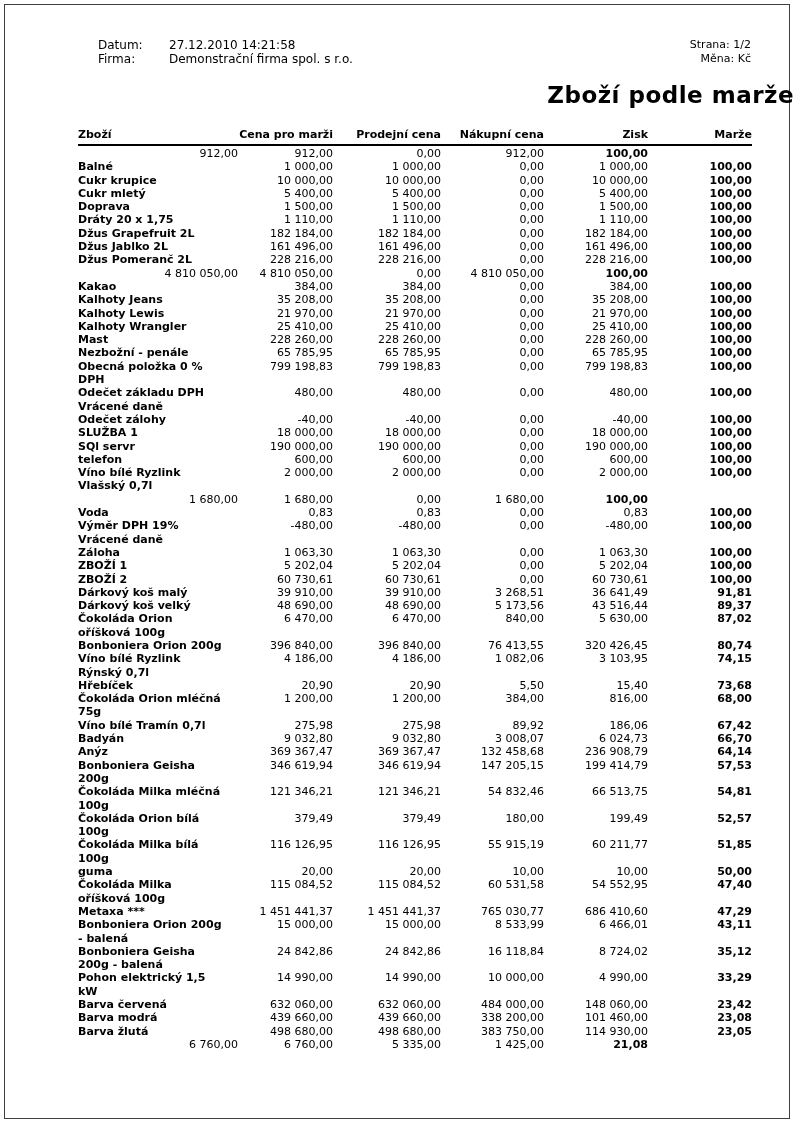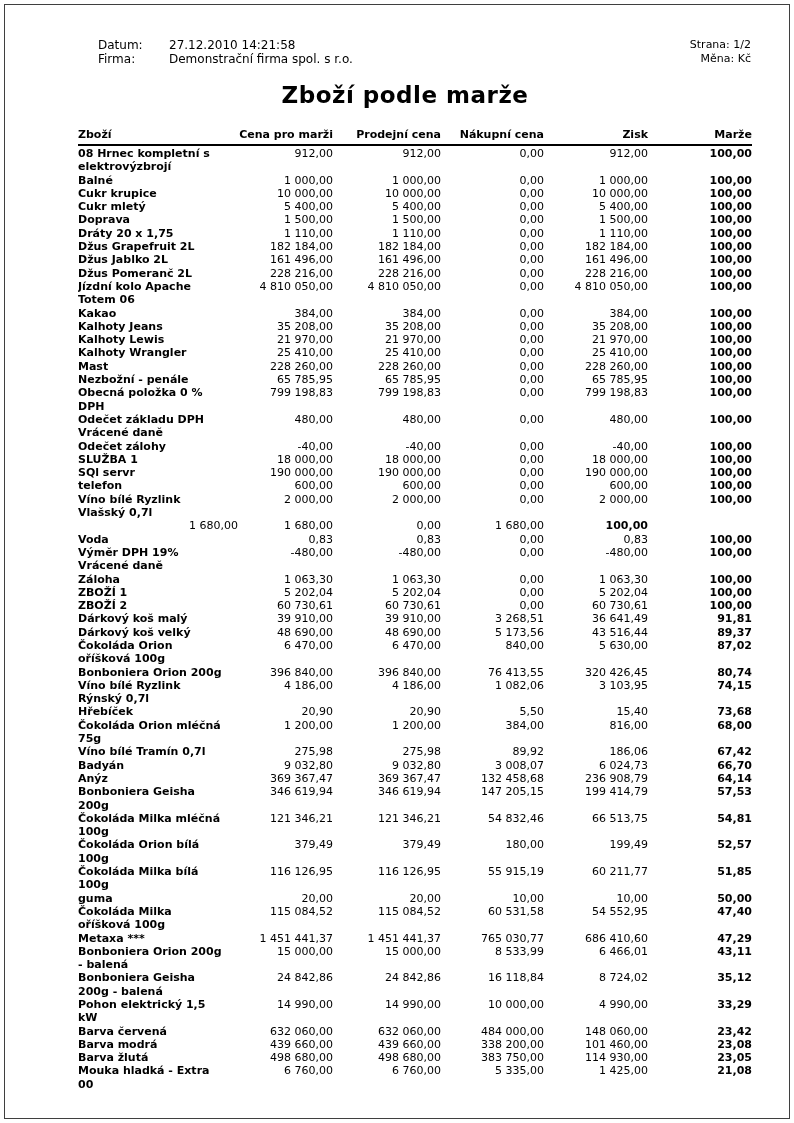--- a/index.html
+++ b/index.html
@@ -35,21 +35,21 @@
     top: 38px;
     font-size: 11px;
     line-height: 14px;
     text-align: right;
   }
   .title {
     position: absolute;
     left: 0;
     right: 0;
     top: 82px;
-    text-align: center;
+    text-align: right;
     font-size: 23px;
     font-weight: bold;
     letter-spacing: 0.5px;
     padding-left: 16px;
   }
   
   .table {
     position: absolute;
     left: 78px;
     top: 128px;
@@ -106,24 +106,20 @@
     <div class="thead">
       <div class="col first">Zboží</div>
       <div class="col">Cena pro marži</div>
       <div class="col">Prodejní cena</div>
       <div class="col">Nákupní cena</div>
       <div class="col">Zisk</div>
       <div class="col">Marže</div>
     </div>
     <div class="rows">
   <div class="row">
-    <div class="name-cell">
-            <div class="name-line">08 Hrnec kompletní s</div>
-            <div class="name-line">elektrovýzbrojí</div>
-          </div>
     <div class="num">912,00</div>
     <div class="num">912,00</div>
     <div class="num">0,00</div>
     <div class="num">912,00</div>
     <div class="num marze">100,00</div>
   </div>
 
   <div class="row">
     <div class="name-cell">
             <div class="name-line">Balné</div>
@@ -206,24 +202,20 @@
             <div class="name-line">Džus Pomeranč 2L</div>
           </div>
     <div class="num">228 216,00</div>
     <div class="num">228 216,00</div>
     <div class="num">0,00</div>
     <div class="num">228 216,00</div>
     <div class="num marze">100,00</div>
   </div>
 
   <div class="row">
-    <div class="name-cell">
-            <div class="name-line">Jízdní kolo Apache</div>
-            <div class="name-line">Totem 06</div>
-          </div>
     <div class="num">4 810 050,00</div>
     <div class="num">4 810 050,00</div>
     <div class="num">0,00</div>
     <div class="num">4 810 050,00</div>
     <div class="num marze">100,00</div>
   </div>
 
   <div class="row">
     <div class="name-cell">
             <div class="name-line">Kakao</div>
@@ -692,24 +684,20 @@
             <div class="name-line">Barva žlutá</div>
           </div>
     <div class="num">498 680,00</div>
     <div class="num">498 680,00</div>
     <div class="num">383 750,00</div>
     <div class="num">114 930,00</div>
     <div class="num marze">23,05</div>
   </div>
 
   <div class="row">
-    <div class="name-cell">
-            <div class="name-line">Mouka hladká - Extra</div>
-            <div class="name-line">00</div>
-          </div>
     <div class="num">6 760,00</div>
     <div class="num">6 760,00</div>
     <div class="num">5 335,00</div>
     <div class="num">1 425,00</div>
     <div class="num marze">21,08</div>
   </div>
 </div>
   </div>
 </div>
 

